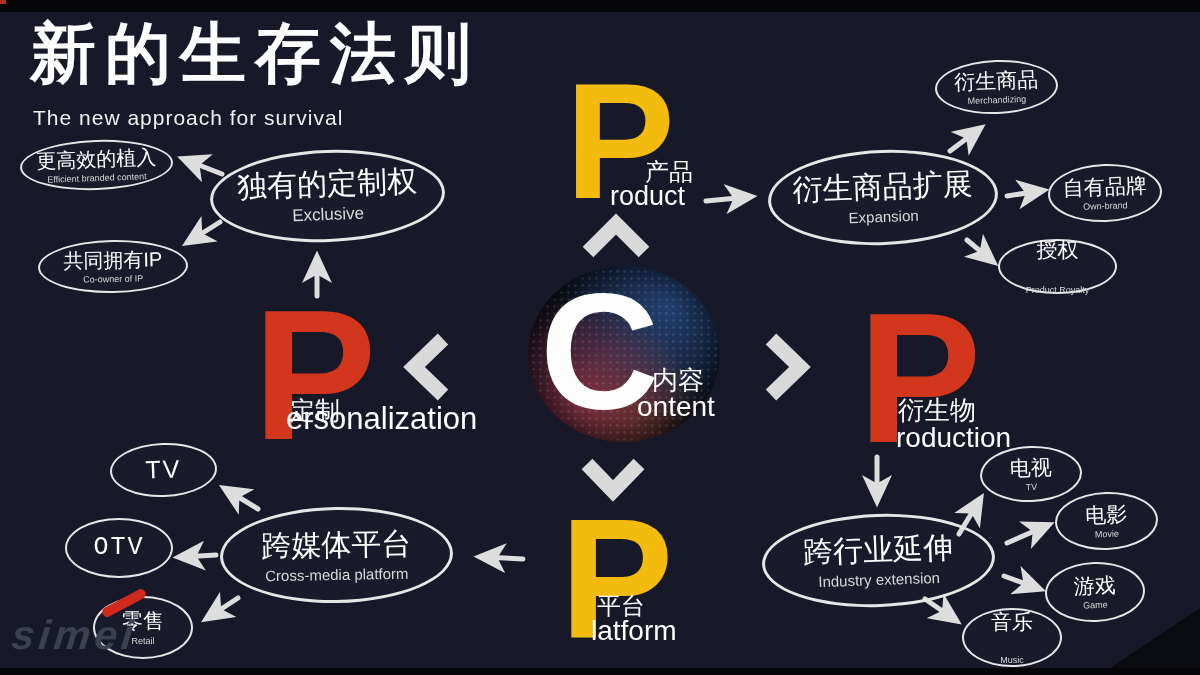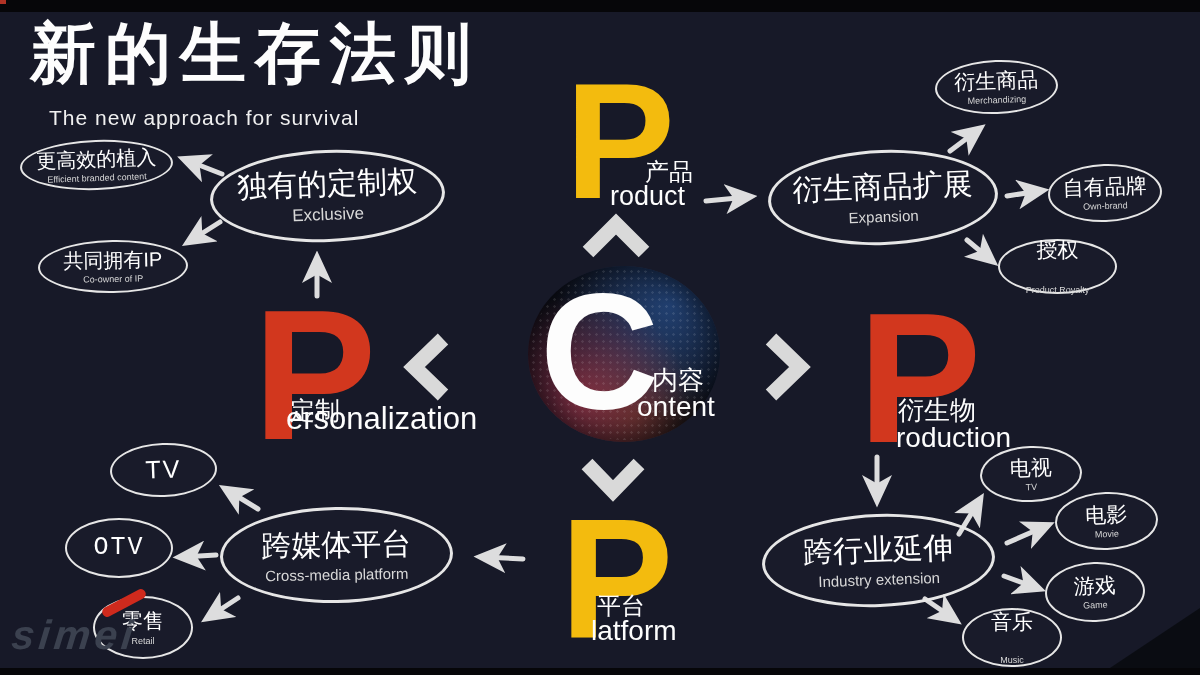--- a/index.html
+++ b/index.html
@@ -12,21 +12,21 @@
   .bar{position:absolute;left:0;width:1200px;background:#060609;}
   .bar.top{top:0;height:12px;}
   .bar.bottom{bottom:0;height:7px;}
   .speck{position:absolute;left:0;top:0;width:6px;height:4px;background:#b03225;}
   .wedge{position:absolute;right:0;bottom:7px;width:90px;height:60px;background:#0a0c12;
     clip-path:polygon(100% 0,100% 100%,0 100%);}
 
   
   .title-zh{position:absolute;left:30px;top:14px;font-size:66px;font-weight:bold;
     letter-spacing:9px;color:#fdfdfd;line-height:1.2;text-align:center;}
-  .title-en{position:absolute;left:33px;top:106px;font-size:21px;color:#f0f0f0;letter-spacing:1px;margin-left:16px;}
+  .title-en{position:absolute;left:33px;top:106px;font-size:21px;color:#f0f0f0;letter-spacing:1px;}
 
   
   .pl{position:absolute;font-weight:bold;line-height:1;letter-spacing:0;}
   .yellow{color:#f3bb0e;}
   .red{color:#d2371e;}
   .white{color:#fdfdfd;}
   .pl-product{left:565px;top:59px;font-size:165px;}
   .pl-personalization{left:253px;top:283px;font-size:185px;}
   .pl-production{left:858px;top:286px;font-size:185px;}
   .pl-platform{left:560px;top:493px;font-size:170px;}

